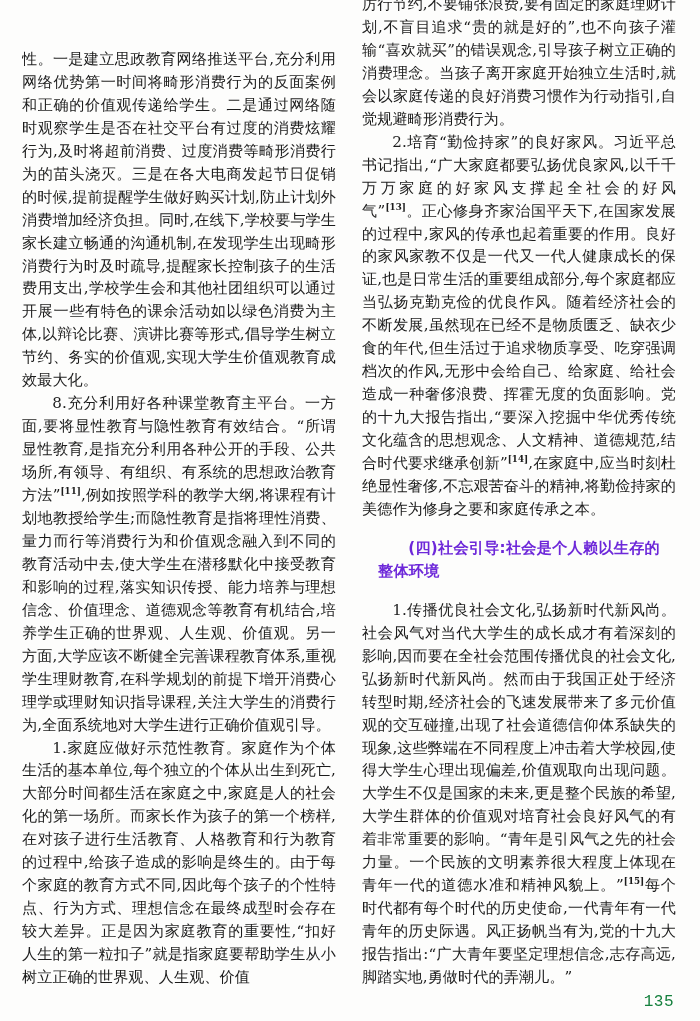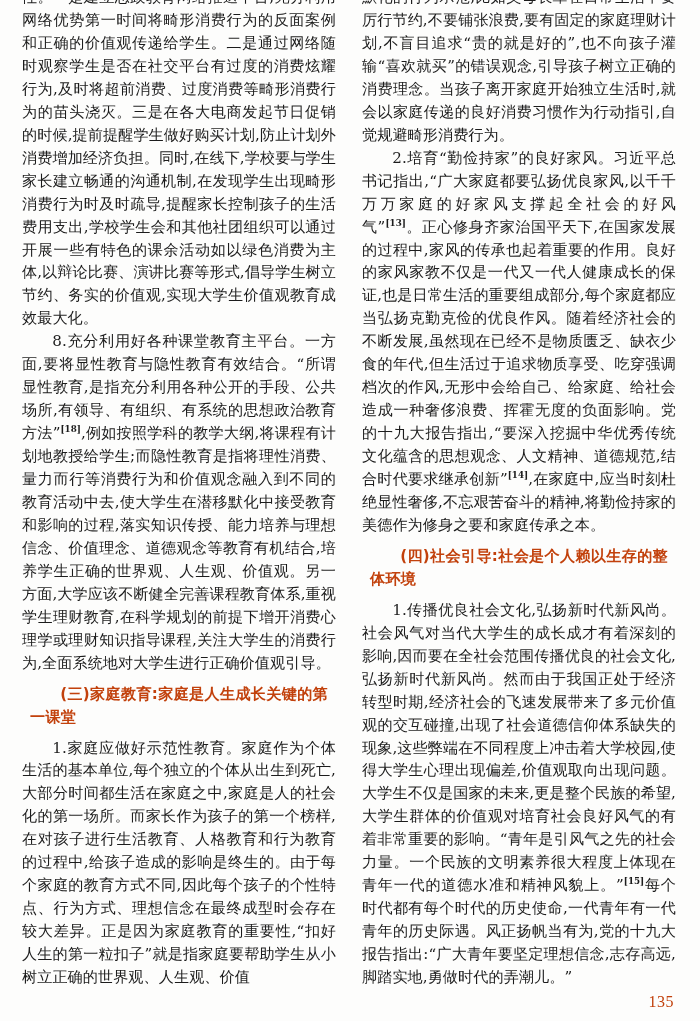--- a/index.html
+++ b/index.html
@@ -43,62 +43,61 @@
     color: #1c1c1c;
     font-family: "DejaVu Serif", "Liberation Serif", serif;
   }
   p.indent {
     text-indent: 2em;
   }
   p.cont {
     text-indent: 0;
   }
   h3 {
-    margin: 8px;
+    margin: 16px;
     font-size: 15.1px;
     line-height: 22.95px;
     font-weight: bold;
     text-indent: 2em;
     text-align: justify;
     text-justify: inter-ideograph;
     letter-spacing: 0.3px;
-    color: #c2410c;
+    color: #6d28d9;
     font-family: "DejaVu Sans", "Liberation Sans", sans-serif;
   }
   sup {
     font-size: 0.58em;
     vertical-align: super;
     line-height: 0;
     letter-spacing: 0;
     font-weight: bold;
   }
   .page-number {
     position: absolute;
     right: 26px;
     bottom: 10px;
     font-size: 16px;
-    font-family: Liberation Serif, serif;
-    color: #c2410c;
+    font-family: Liberation Mono, monospace;
+    color: #15803d;
     letter-spacing: 0.5px;
   }
 </style>
 </head>
 <body>
 
 <div class="page">
 
   <div class="columns">
 
     <div class="column">
 
       <p class="cont">性。一是建立思政教育网络推送平台,充分利用网络优势第一时间将畸形消费行为的反面案例和正确的价值观传递给学生。二是通过网络随时观察学生是否在社交平台有过度的消费炫耀行为,及时将超前消费、过度消费等畸形消费行为的苗头浇灭。三是在各大电商发起节日促销的时候,提前提醒学生做好购买计划,防止计划外消费增加经济负担。同时,在线下,学校要与学生家长建立畅通的沟通机制,在发现学生出现畸形消费行为时及时疏导,提醒家长控制孩子的生活费用支出,学校学生会和其他社团组织可以通过开展一些有特色的课余活动如以绿色消费为主体,以辩论比赛、演讲比赛等形式,倡导学生树立节约、务实的价值观,实现大学生价值观教育成效最大化。</p>
 
-      <p class="indent"><span>8.充分利用好各种课堂教育主平台。一方面,要将显性教育与隐性教育有效结合。“所谓显性教育,是指充分利用各种公开的手段、公共场所,有领导、有组织、有系统的思想政治教育方法”</span><sup>[18]</sup><span>,例如按照学科的教学大纲,将课程有计划地教授给学生;而隐性教育是指将理性消费、量力而行等消费行为和价值观念融入到不同的教育活动中去,使大学生在潜移默化中接受教育和影响的过程,落实知识传授、能力培养与理想信念、价值理念、道德观念等教育有机结合,培养学生正确的世界观、人生观、价值观。另一方面,大学应该不断健全完善课程教育体系,重视学生理财教育,在科学规划的前提下增开消费心理学或理财知识指导课程,关注大学生的消费行为,全面系统地对大学生进行正确价值观引导。</span></p>
+      <p class="indent"><span>8.充分利用好各种课堂教育主平台。一方面,要将显性教育与隐性教育有效结合。“所谓显性教育,是指充分利用各种公开的手段、公共场所,有领导、有组织、有系统的思想政治教育方法”</span><sup>[11]</sup><span>,例如按照学科的教学大纲,将课程有计划地教授给学生;而隐性教育是指将理性消费、量力而行等消费行为和价值观念融入到不同的教育活动中去,使大学生在潜移默化中接受教育和影响的过程,落实知识传授、能力培养与理想信念、价值理念、道德观念等教育有机结合,培养学生正确的世界观、人生观、价值观。另一方面,大学应该不断健全完善课程教育体系,重视学生理财教育,在科学规划的前提下增开消费心理学或理财知识指导课程,关注大学生的消费行为,全面系统地对大学生进行正确价值观引导。</span></p>
 
-      <h3>(三)家庭教育:家庭是人生成长关键的第一课堂</h3>
 
 
       <p class="indent">1.家庭应做好示范性教育。家庭作为个体生活的基本单位,每个独立的个体从出生到死亡,大部分时间都生活在家庭之中,家庭是人的社会化的第一场所。而家长作为孩子的第一个榜样,在对孩子进行生活教育、人格教育和行为教育的过程中,给孩子造成的影响是终生的。由于每个家庭的教育方式不同,因此每个孩子的个性特点、行为方式、理想信念在最终成型时会存在较大差异。正是因为家庭教育的重要性,“扣好人生的第一粒扣子”就是指家庭要帮助学生从小树立正确的世界观、人生观、价值</p>
 
     </div>
 
     <div class="column">
 
       <p class="cont">观。所以,家长首先要以身作则,做好示范,引导孩子养成正确的消费观念,树立科学的价值观。具体来讲,家长在平时生活中应当成为孩子潜移默化的行为示范,比如父母长辈在日常生活中要厉行节约,不要铺张浪费,要有固定的家庭理财计划,不盲目追求“贵的就是好的”,也不向孩子灌输“喜欢就买”的错误观念,引导孩子树立正确的消费理念。当孩子离开家庭开始独立生活时,就会以家庭传递的良好消费习惯作为行动指引,自觉规避畸形消费行为。</p>
 

